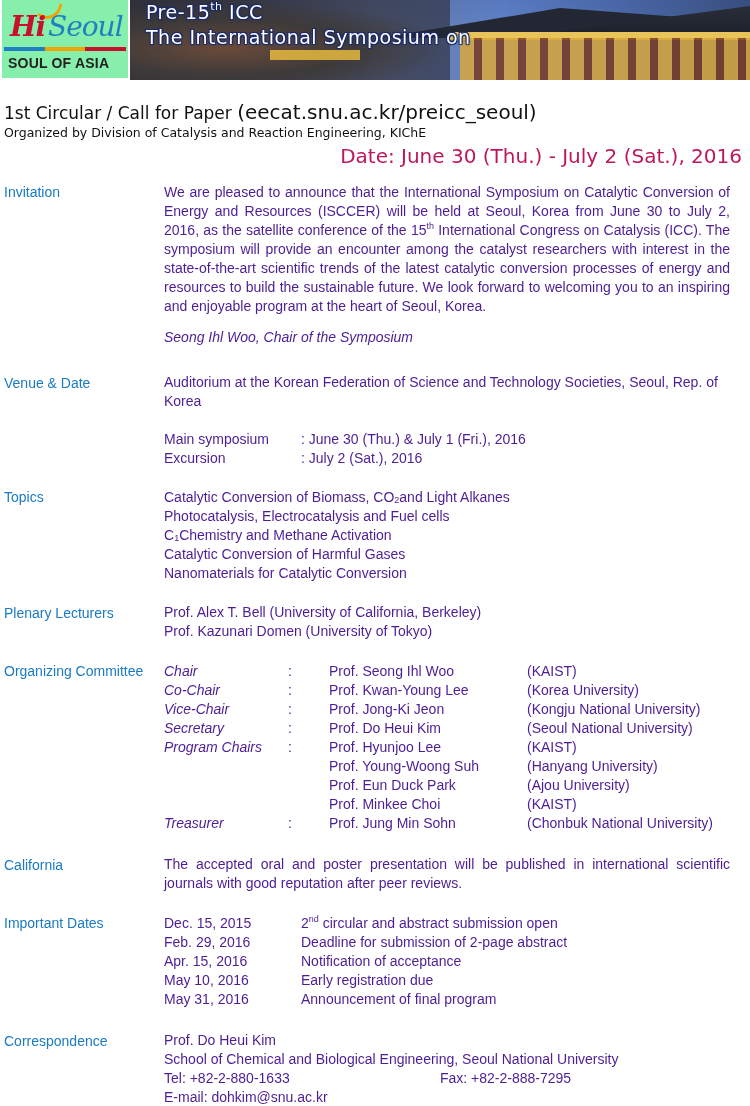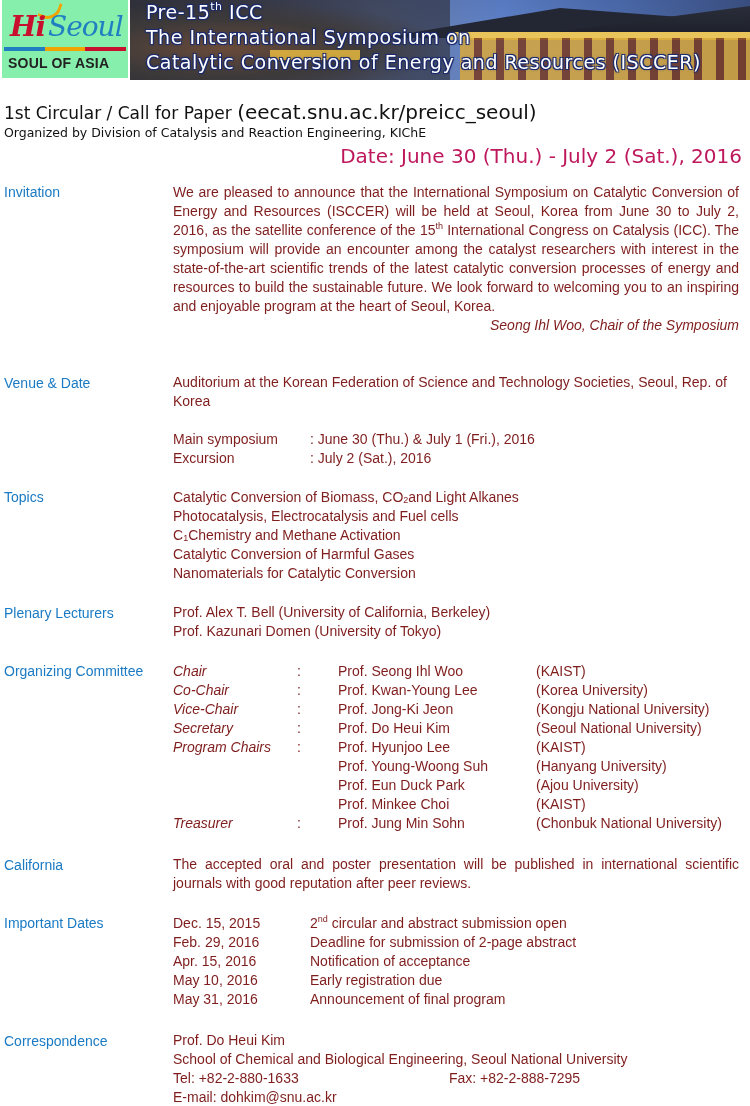--- a/index.html
+++ b/index.html
@@ -90,23 +90,23 @@
     }
     .date-line {
       position: absolute; right: 8px; top: 144px;
       font-family: "DejaVu Sans", sans-serif; font-size: 20px; color: #be185d; white-space: nowrap;
     }
     
     .label {
       position: absolute; left: 4px;
       font-size: 14px; color: #1a7ac4; white-space: nowrap;
     }
-    .content { position: absolute; left: 173px; width: 566px; font-size: 14px; line-height: 19px; color: #7f1d1d; }
+    .content { position: absolute; left: 164px; width: 566px; font-size: 14px; line-height: 19px; color: #4c1d95; }
     .justify { text-align: justify; text-align-last: left; }
-    .sig { text-align: right; font-style: italic; margin-top: 0px; }
+    .sig { text-align: left; font-style: italic; margin-top: 12px; }
     .row { display: flex; white-space: nowrap; height: 19px; }
     sup.small { font-size: 9px; vertical-align: top; line-height: 10px; }
     sub.small { font-size: 9px; vertical-align: baseline; position: relative; top: 3px; }
     .comm-role { width: 124px; font-style: italic; }
     .comm-colon { width: 21px; }
     .comm-name { width: 198px; margin-left: 20px; }
     .comm-aff { white-space: nowrap; }
     .date-col { width: 137px; }
   </style>
 </head>
@@ -127,21 +127,20 @@
   <div class="banner">
     <div class="banner-trees"></div>
     <div class="banner-lamp"></div>
     <div class="banner-roof2"></div>
     <div class="banner-roof"></div>
     <div class="banner-building-top"></div>
     <div class="banner-building"></div>
     <div class="banner-text">
       <div><span>Pre-15</span><sup>th</sup><span> ICC</span></div>
       <div>The International Symposium on</div>
-      <div>Catalytic Conversion of Energy and Resources (ISCCER)</div>
     </div>
   </div>
 </div>
 
 <div class="title-line">
   <span>1st Circular / Call for Paper </span><span class="title-url">(eecat.snu.ac.kr/preicc_seoul)</span>
 </div>
 <div class="org-line">Organized by Division of Catalysis and Reaction Engineering, KIChE</div>
 <div class="date-line">Date: June 30 (Thu.) - July 2 (Sat.), 2016</div>
 

